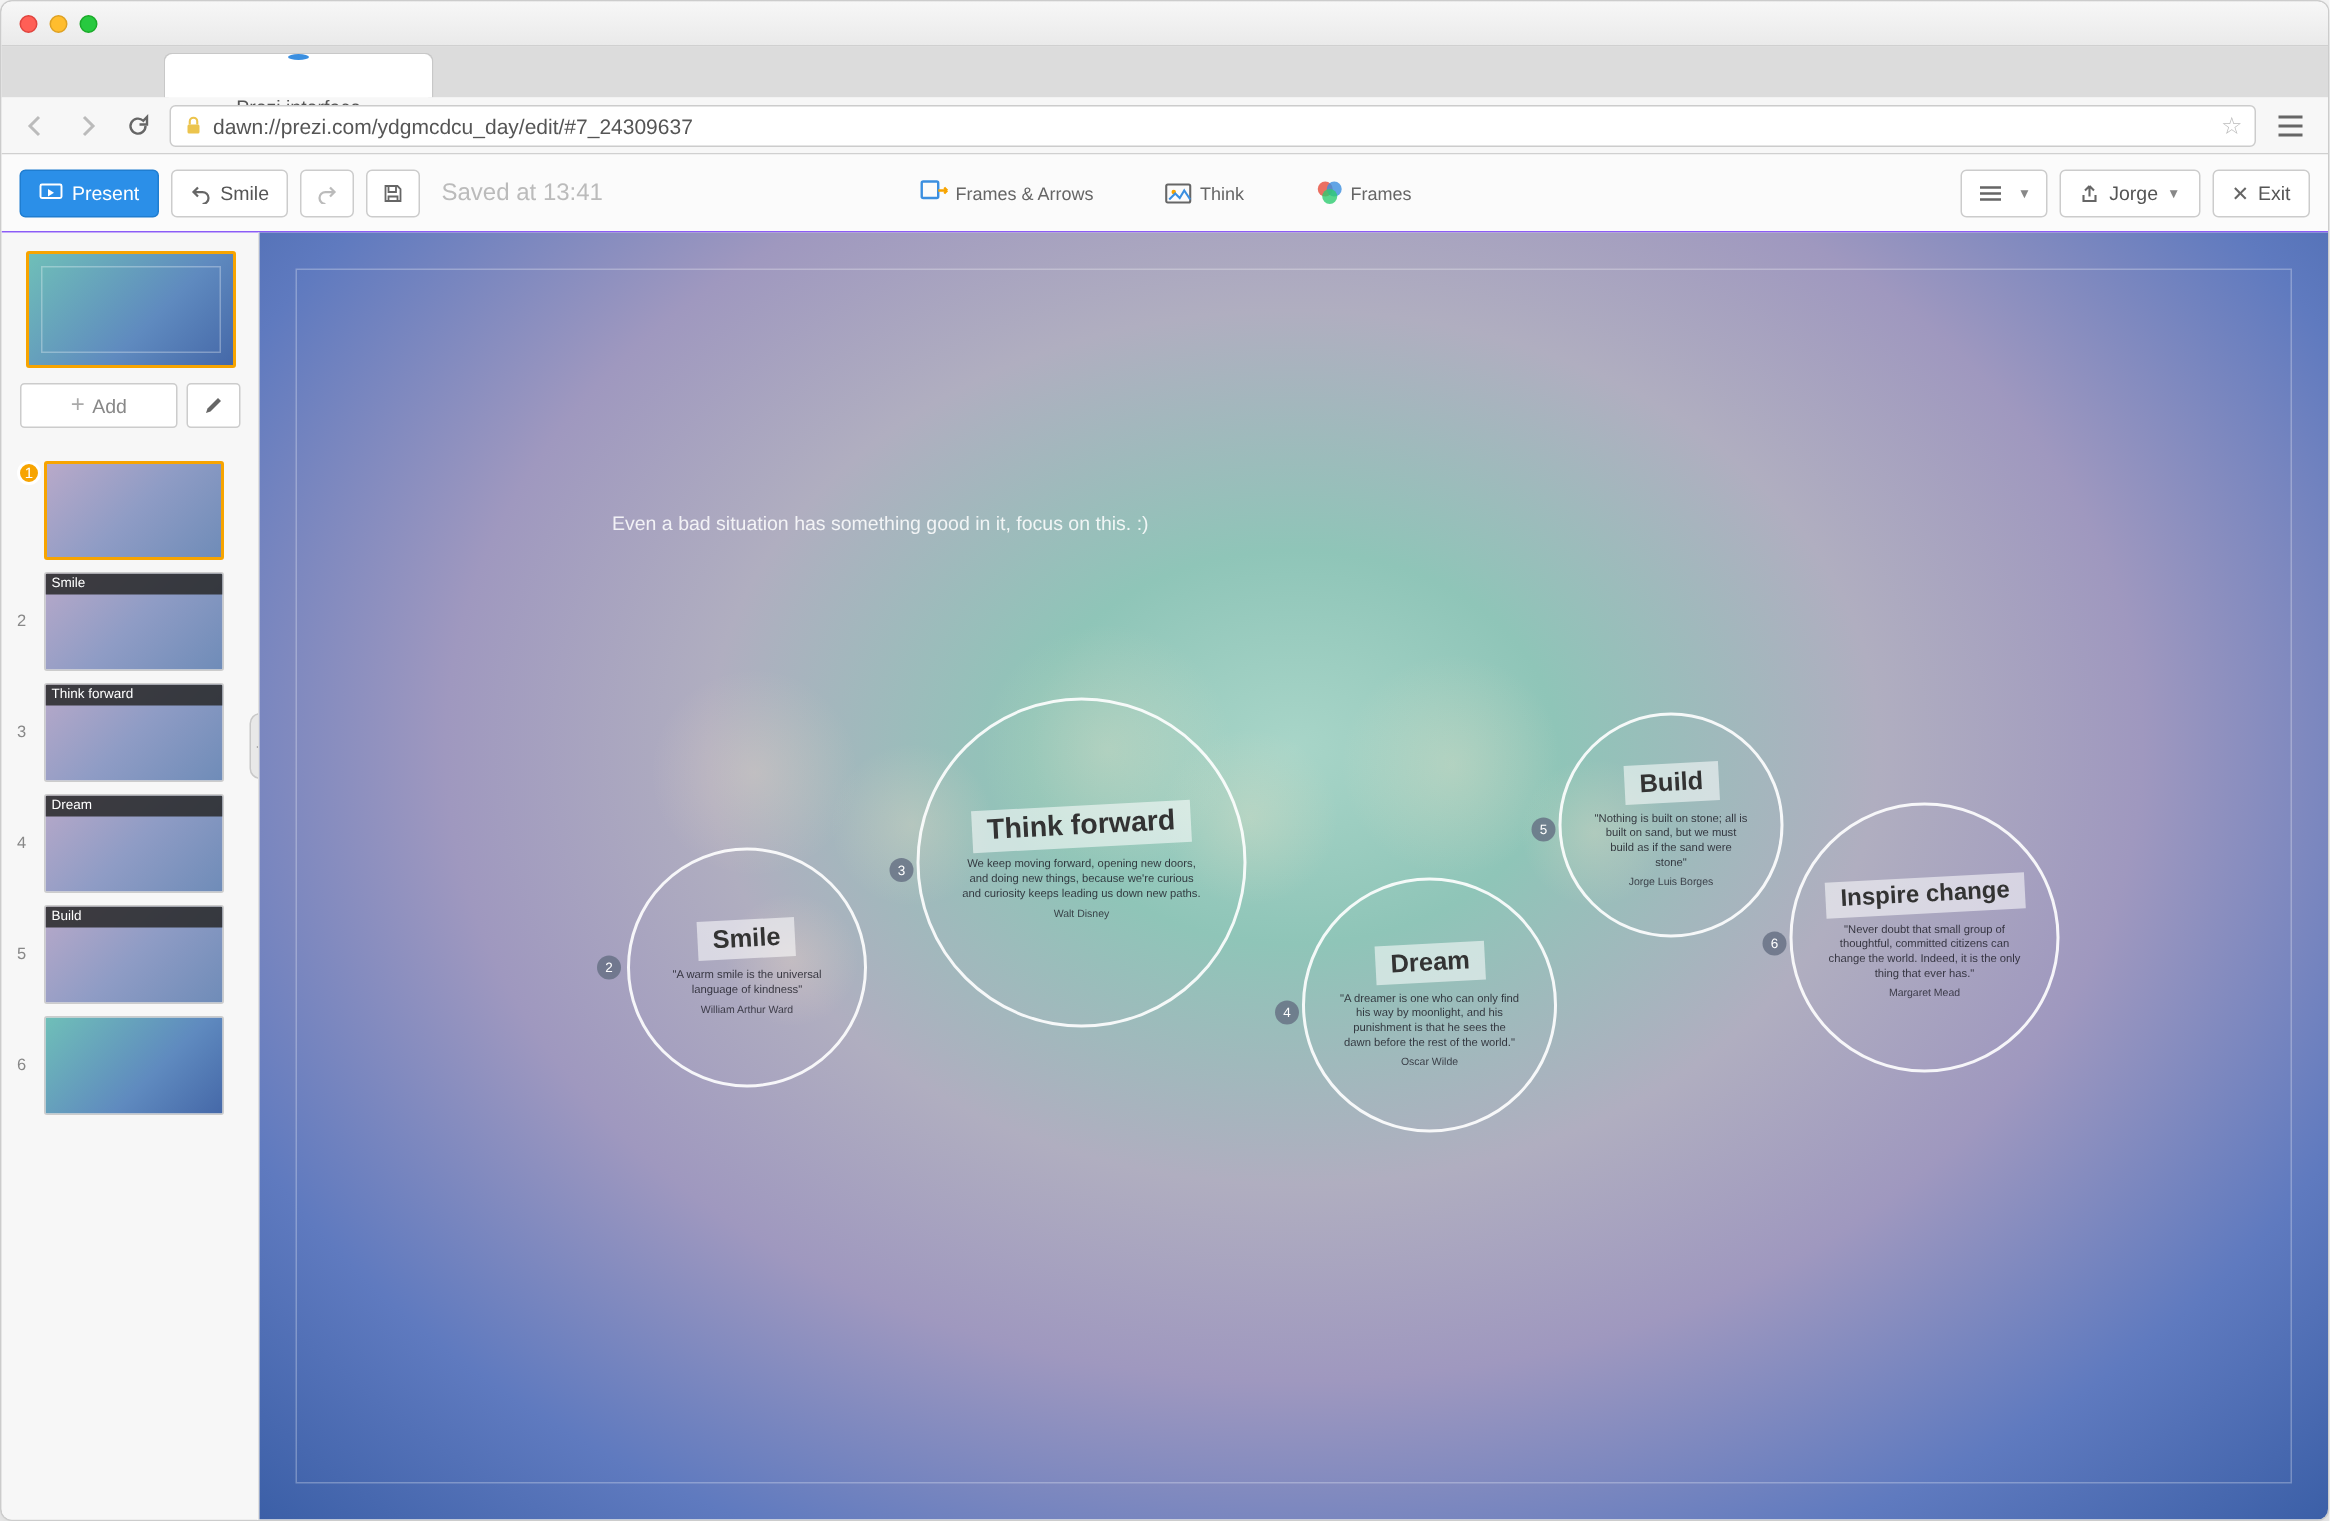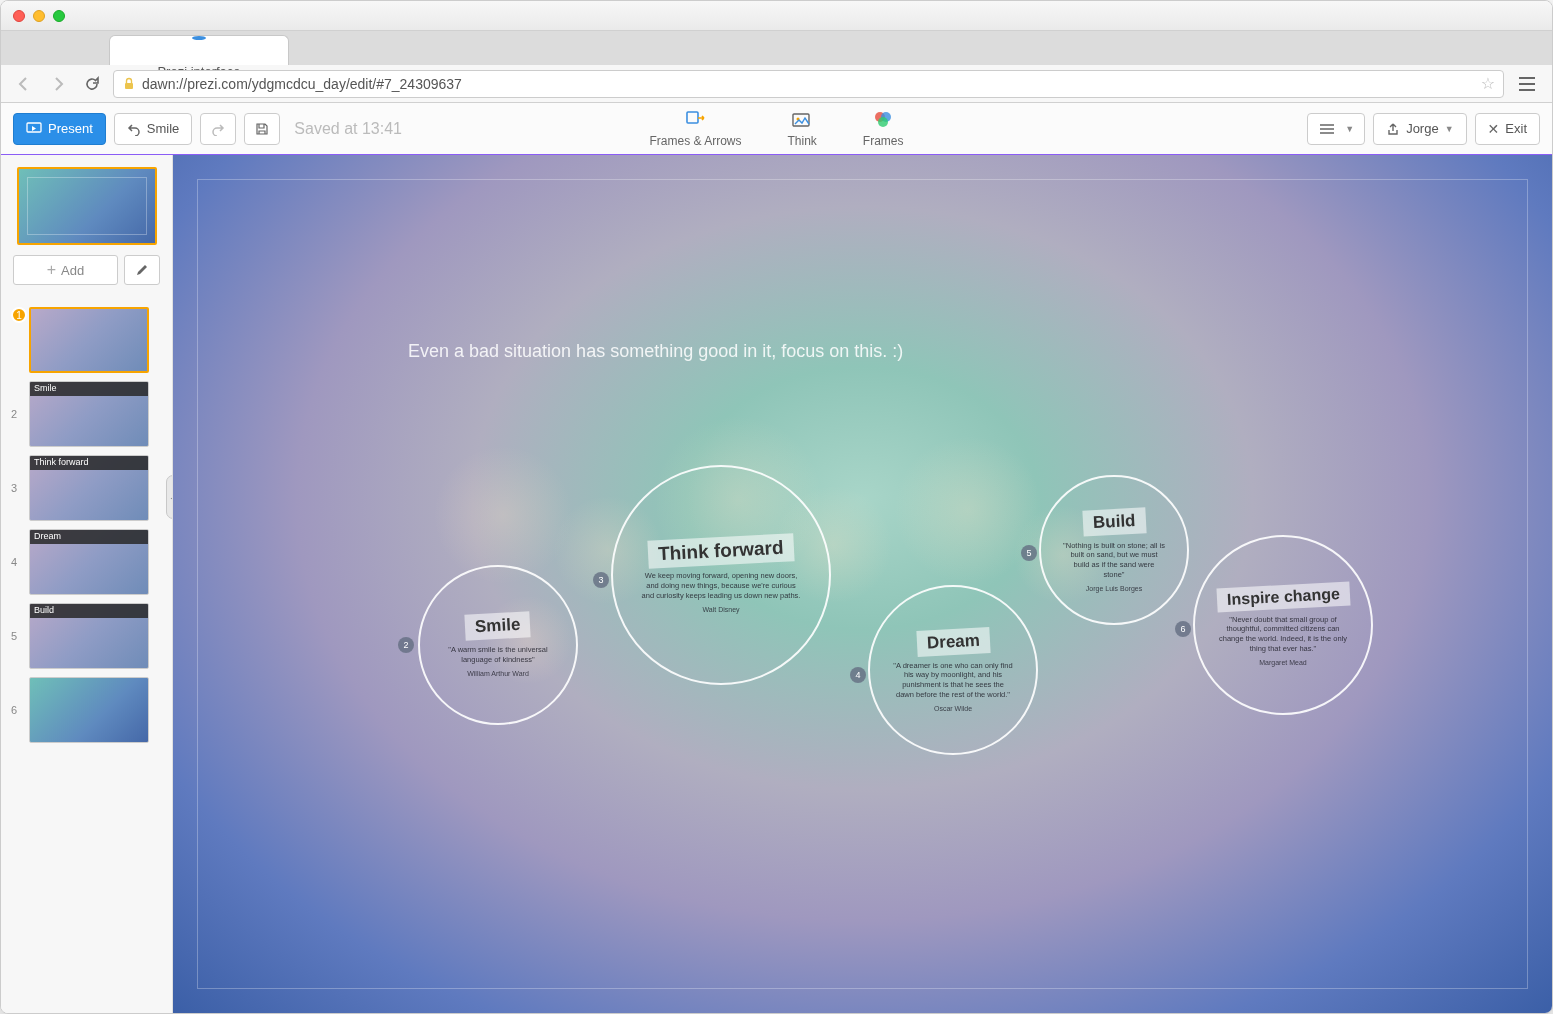--- a/index.html
+++ b/index.html
@@ -28,21 +28,21 @@
 .menu-btn { width:30px; height:28px; display:flex; flex-direction:column; justify-content:center; gap:4px; align-items:center; cursor:pointer; }
 .menu-btn span{ width:16px; height:2px; background:#666; }
 
 
 .prezi-bar { height:52px; background:#fbfbfb; border-bottom:1px solid #8b5cf6; display:flex; align-items:center; padding:0 12px; gap:8px; position:relative; }
 .btn { height:32px; padding:0 12px; border:1px solid #ccc; border-radius:4px; background:#fff; display:flex; align-items:center; gap:6px; font-size:13px; color:#555; cursor:pointer; }
 .btn.primary { background:#2b8fe8; border-color:#1f7dd0; color:#fff; font-weight:500; }
 .btn.icon-only { padding:0 10px; }
 .saved-txt { font-size:16px; color:#bbb; margin-left:6px; }
 .center-tools { position:absolute; left:50%; transform:translateX(-50%); display:flex; gap:46px; }
-.tool { display:flex; flex-direction:column; align-items:center; gap:3px; font-size:12px; color:#666; cursor:pointer; }
+.tool { display:flex; flex-direction:row; align-items:center; gap:3px; font-size:12px; color:#666; cursor:pointer; }
 .tool-icon { width:22px; height:22px; display:flex; align-items:center; justify-content:center; }
 .right-tools{ margin-left:auto; display:flex; gap:8px; }
 
 
 .body-area { display:flex; height:calc(100% - 154px); }
 .sidebar { width:172px; background:#f7f7f7; border-right:1px solid #e0e0e0; display:flex; flex-direction:column; overflow-y:auto; position:relative; }
 .overview-thumb { margin:12px auto 10px; width:140px; height:78px; border:2px solid #f7a400; border-radius:2px; cursor:pointer; background:linear-gradient(135deg,#6fbfb8,#5f8abf 60%,#4568a8); position:relative; }
 .overview-thumb::after{content:"";position:absolute;left:8px;top:8px;right:8px;bottom:8px;border:1px solid rgba(255,255,255,.3);}
 .add-row { display:flex; gap:6px; padding:0 12px 12px; }
 .add-btn { flex:1; height:30px; border:1px solid #ccc; background:#fff; border-radius:3px; display:flex; align-items:center; justify-content:center; gap:5px; font-size:13px; color:#888; cursor:pointer; }
@@ -57,21 +57,21 @@
 .slide-item .badge{ position:absolute; left:10px; top:4px; width:16px; height:16px; background:#f7a400; color:#fff; border-radius:50%; font-size:10px; display:flex; align-items:center; justify-content:center; border:2px solid #fff; z-index:2;}
 
 .drag-handle { position:absolute; right:-8px; top:320px; width:14px; height:44px; background:#e8e8e8; border:1px solid #c8c8c8; border-radius:7px; display:flex; align-items:center; justify-content:center; font-size:10px; color:#888; cursor:pointer; z-index:3; }
 
 
 .canvas { flex:1; position:relative; background:radial-gradient(ellipse at 50% 40%, #a8d5c8 0%, #8fc5b8 18%, #b0aec0 40%, #9f98bf 58%, #5f7abf 80%, #3b5fa7 100%); overflow:hidden; }
 .canvas-frame { position:absolute; left:24px; top:24px; right:24px; bottom:24px; border:1px solid rgba(255,255,255,.28); }
 .bokeh { position:absolute; border-radius:50%; background:radial-gradient(circle,rgba(255,230,200,.25),rgba(255,230,200,0) 70%); }
 .title-block { position:absolute; left:235px; top:170px; color:#fff; }
 .main-title { font-size:56px; font-weight:bold; letter-spacing:1px; }
-.main-sub { font-size:18px; color:rgba(255,255,255,.85); margin-top:16px; }
+.main-sub { font-size:13px; color:rgba(255,255,255,.85); margin-top:16px; }
 
 .bubble { position:absolute; border:2px solid rgba(255,255,255,.9); border-radius:50%; display:flex; flex-direction:column; align-items:center; justify-content:center; padding:12px; color:#333; }
 .bubble .tag { background:rgba(255,255,255,.55); padding:3px 10px; font-weight:bold; font-size:17px; color:#333; transform:rotate(-3deg); margin-bottom:6px; white-space:nowrap; }
 .bubble .quote { font-size:7.5px; color:rgba(30,30,40,.85); text-align:center; line-height:1.3; max-width:85%; }
 .bubble .author { font-size:7px; color:rgba(30,30,40,.8); margin-top:5px; }
 .step-num { position:absolute; width:16px; height:16px; background:rgba(100,110,130,.8); color:#fff; font-size:9px; border-radius:50%; display:flex; align-items:center; justify-content:center; }
 
 svg{display:block;}
 </style>
 </head>

